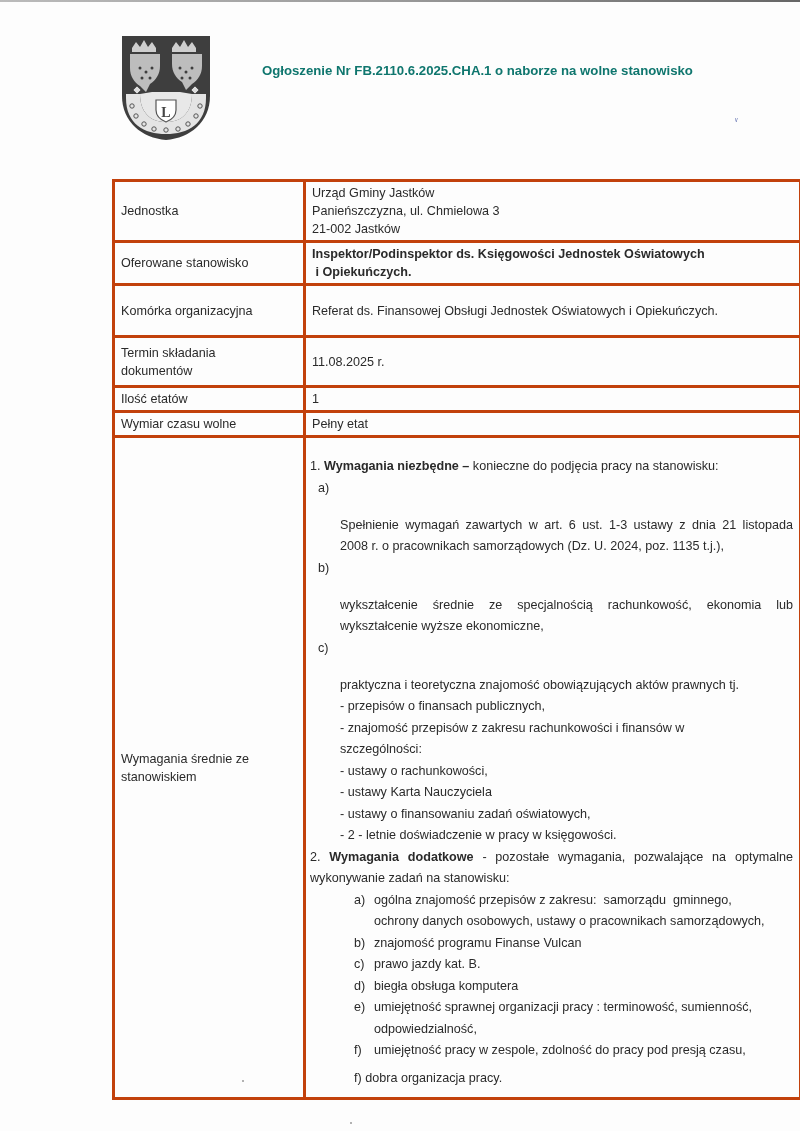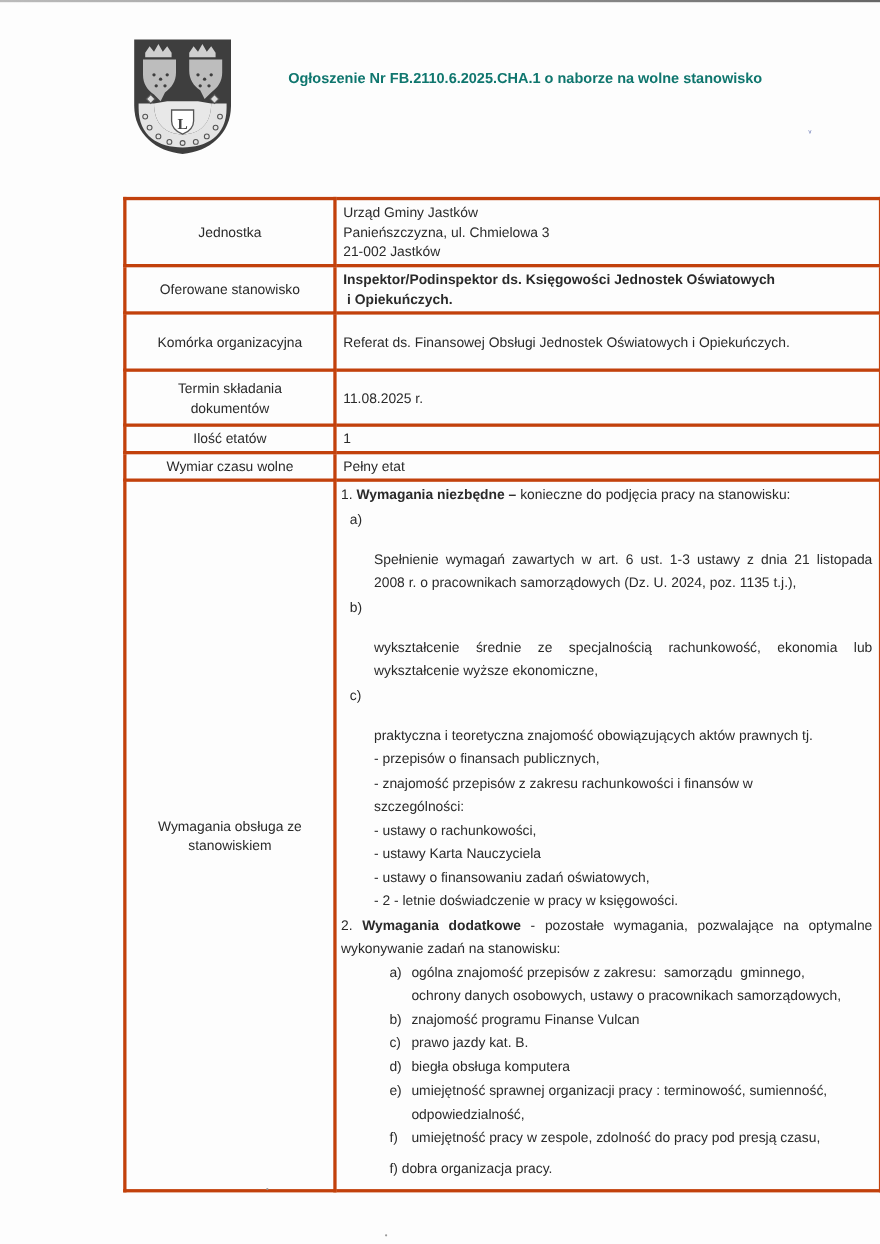--- a/index.html
+++ b/index.html
@@ -56,32 +56,31 @@
     }
     table.doc td {
       border: 3px solid #c2410c;
       vertical-align: middle;
       padding: 2px 6px;
       line-height: 18px;
     }
     table.doc td.label {
       width: 176px;
       padding-left: 6px;
-      text-align: center;
     }
     table.doc td.value {
       padding-left: 6px;
     }
     .bold { font-weight: bold; }
     .req {
       padding: 2px 6px 8px 4px !important;
       vertical-align: top !important;
       line-height: 21.5px !important;
     }
-    .req .line { white-space: nowrap; }
+    .req .line { white-space: nowrap; margin-top: 16px; }
     .just { text-align: justify; text-align-last: justify; white-space: normal !important; }
     .item {
       display: flex;
     }
     .item .mark {
       width: 22px;
       flex: 0 0 22px;
       padding-left: 8px;
     }
     .item .txt {
@@ -202,21 +201,21 @@
   <tr class="row-h-ilosc">
     <td class="label">Ilość etatów</td>
     <td class="value">1</td>
   </tr>
   <tr class="row-h-wym">
     <td class="label">Wymiar czasu wolne</td>
     <td class="value">Pełny etat</td>
   </tr>
   <tr>
     <td class="label" style="vertical-align:middle;">
-      <div>Wymagania obsługa ze</div>
+      <div>Wymagania średnie ze</div>
       <div>stanowiskiem</div>
     </td>
     <td class="value req">
 
       <div class="line">
         <span>1.</span>
         <span class="bold">Wymagania niezbędne –</span><span style="white-space:pre;"> konieczne do podjęcia pracy na stanowisku:</span>
       </div>
       <div class="item">
         <span class="mark">a)</span>

